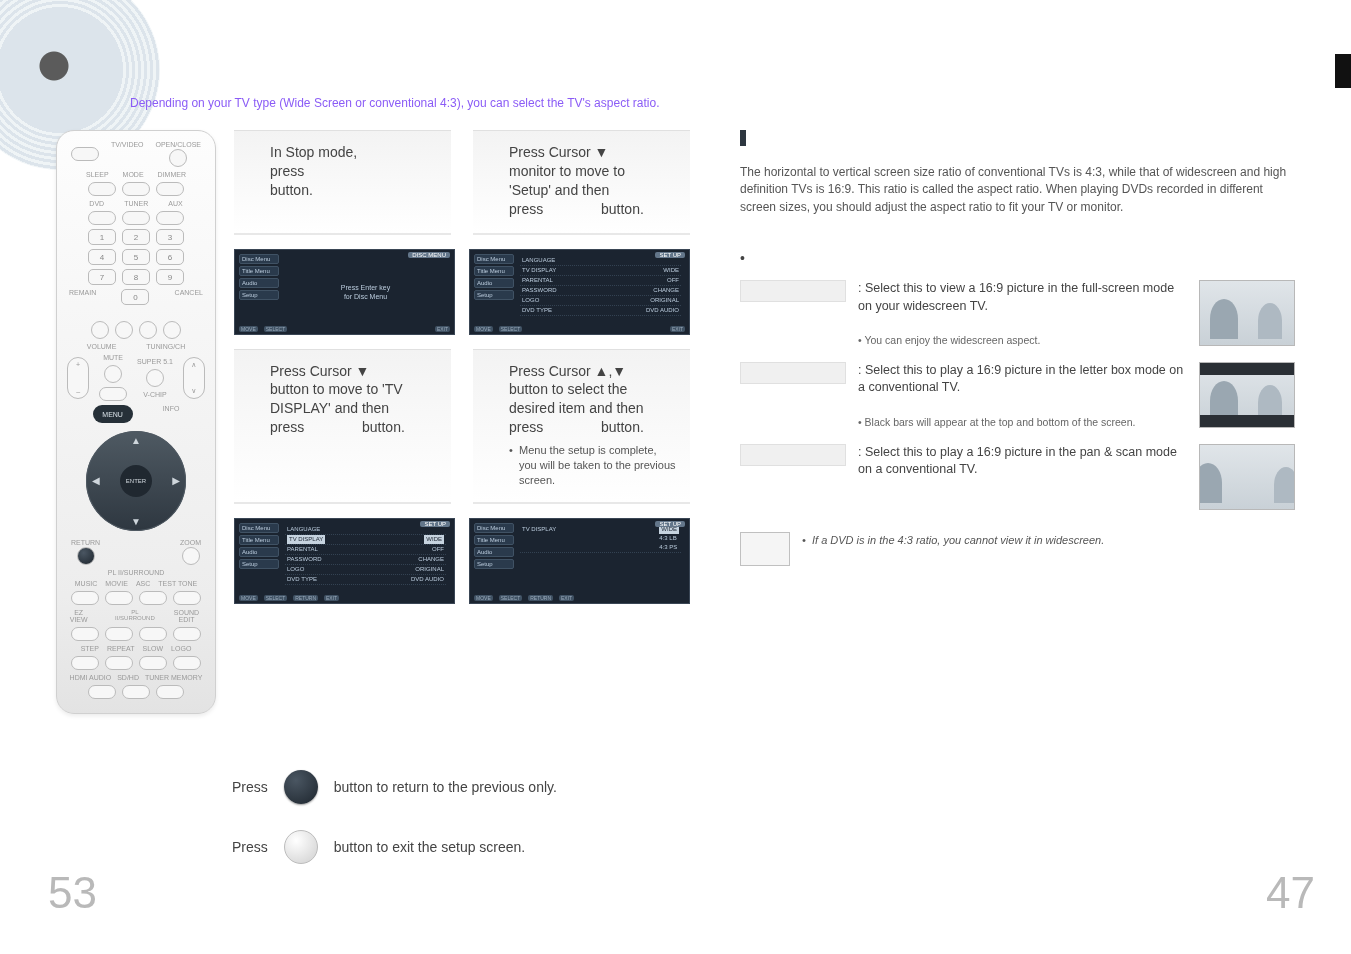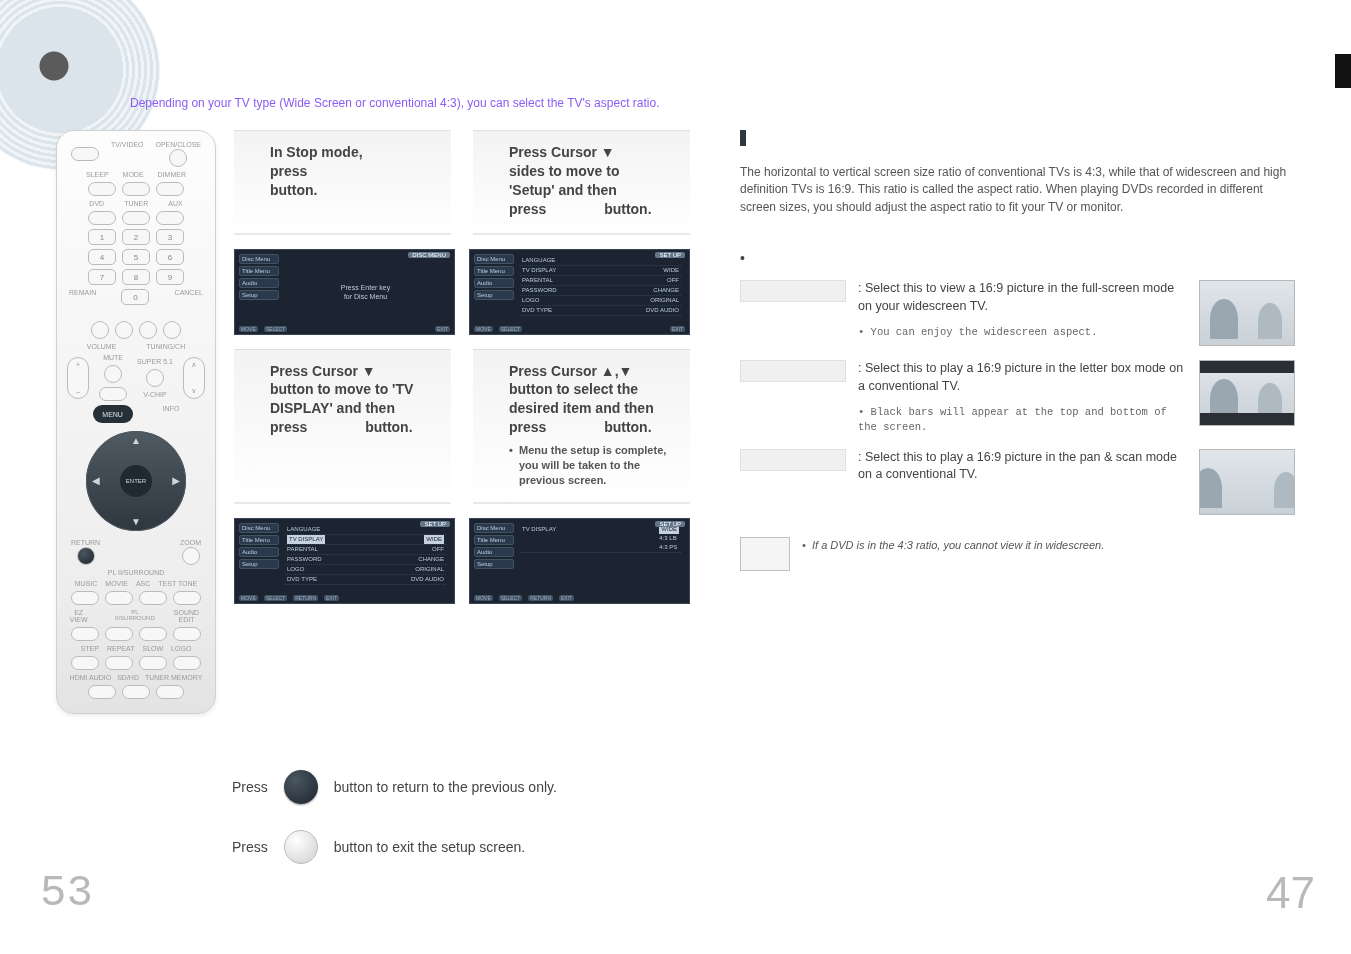--- a/index.html
+++ b/index.html
@@ -82,21 +82,21 @@
   .dpad .enter{position:absolute;left:34px;top:34px;width:32px;height:32px;border-radius:50%;background:#202830;color:#cfd6dc;font-size:6px;display:flex;align-items:center;justify-content:center;}
   .dpad .arrow{position:absolute;color:#cfd6dc;font-size:10px;}
   .dpad .up{left:45px;top:4px;}
   .dpad .down{left:45px;bottom:4px;}
   .dpad .left{left:6px;top:44px;}
   .dpad .right{right:6px;top:44px;}
   .lbl{font-size:7px;text-align:center;}
   .menu-pill{width:40px;height:18px;border-radius:10px;background:#263038;color:#d8e0e6;font-size:7px;display:flex;align-items:center;justify-content:center;}
 
   .steps-col{flex:1;display:flex;flex-direction:column;gap:14px;}
-  .steps-row{display:flex;gap:22px;justify-content:space-between;font-weight:bold;}
+  .steps-row{display:flex;gap:22px;justify-content:space-between;}
   .step-box{
     flex:1;
     background:linear-gradient(#f3f3f3,#fff);
     border-top:1px solid #e0e0e0;
     border-bottom:2px solid #e8e8e8;
     padding:12px 14px 14px 36px;
     position:relative;
     font-size:14px;
     color:#444;
     line-height:1.35;
@@ -166,22 +166,21 @@
   .opt-block .copy{
     flex:1;
     font-size:12.5px;
     color:#444;
     line-height:1.4;
   }
   .opt-block .copy .sub{
     font-size:10.5px;
     color:#666;
     display:block;
-    margin-top:10px;
-    font-family:Liberation Mono, monospace;
+    margin-top:18px;
   }
   .opt-block .thumb{
     flex:0 0 96px;
     height:66px;
     border:1px solid #b8b8b8;
     background:linear-gradient(#e0e5e9,#c9d1d7);
     position:relative;
     overflow:hidden;
   }
   .thumb.letterbox::before,
@@ -231,21 +230,21 @@
     border:1px solid #bcbcbc;
   }
 
   .page-num{
     position:absolute;
     bottom:36px;
     font-size:44px;
     color:#b9b9b9;
     font-weight:300;
   }
-  .page-num.left-n{left:40px;font-family:Liberation Mono, monospace;}
+  .page-num.left-n{left:48px;}
   .page-num.right-n{right:36px;}
 
   .black-tab{
     position:absolute;
     right:0; top:54px;
     width:16px; height:34px;
     background:#111;
   }
 </style>
 </head>
@@ -415,21 +414,21 @@
 
     <div class="steps-col">
       <div class="steps-row">
         <div class="step-box">
           <span>In Stop mode,</span><br>
           <span>press</span><br>
           <span>button.</span>
         </div>
         <div class="step-box">
           <span>Press Cursor ▼</span><br>
-          <span>sides to move to</span><br>
+          <span>monitor to move to</span><br>
           <span>'Setup' and then</span><br>
           <span>press</span>
           <span style="display:inline-block;width:50px;"></span>
           <span>button.</span>
         </div>
       </div>
 
       <div class="screens-row">
         <div class="osd">
           <div class="title">DISC MENU</div>

